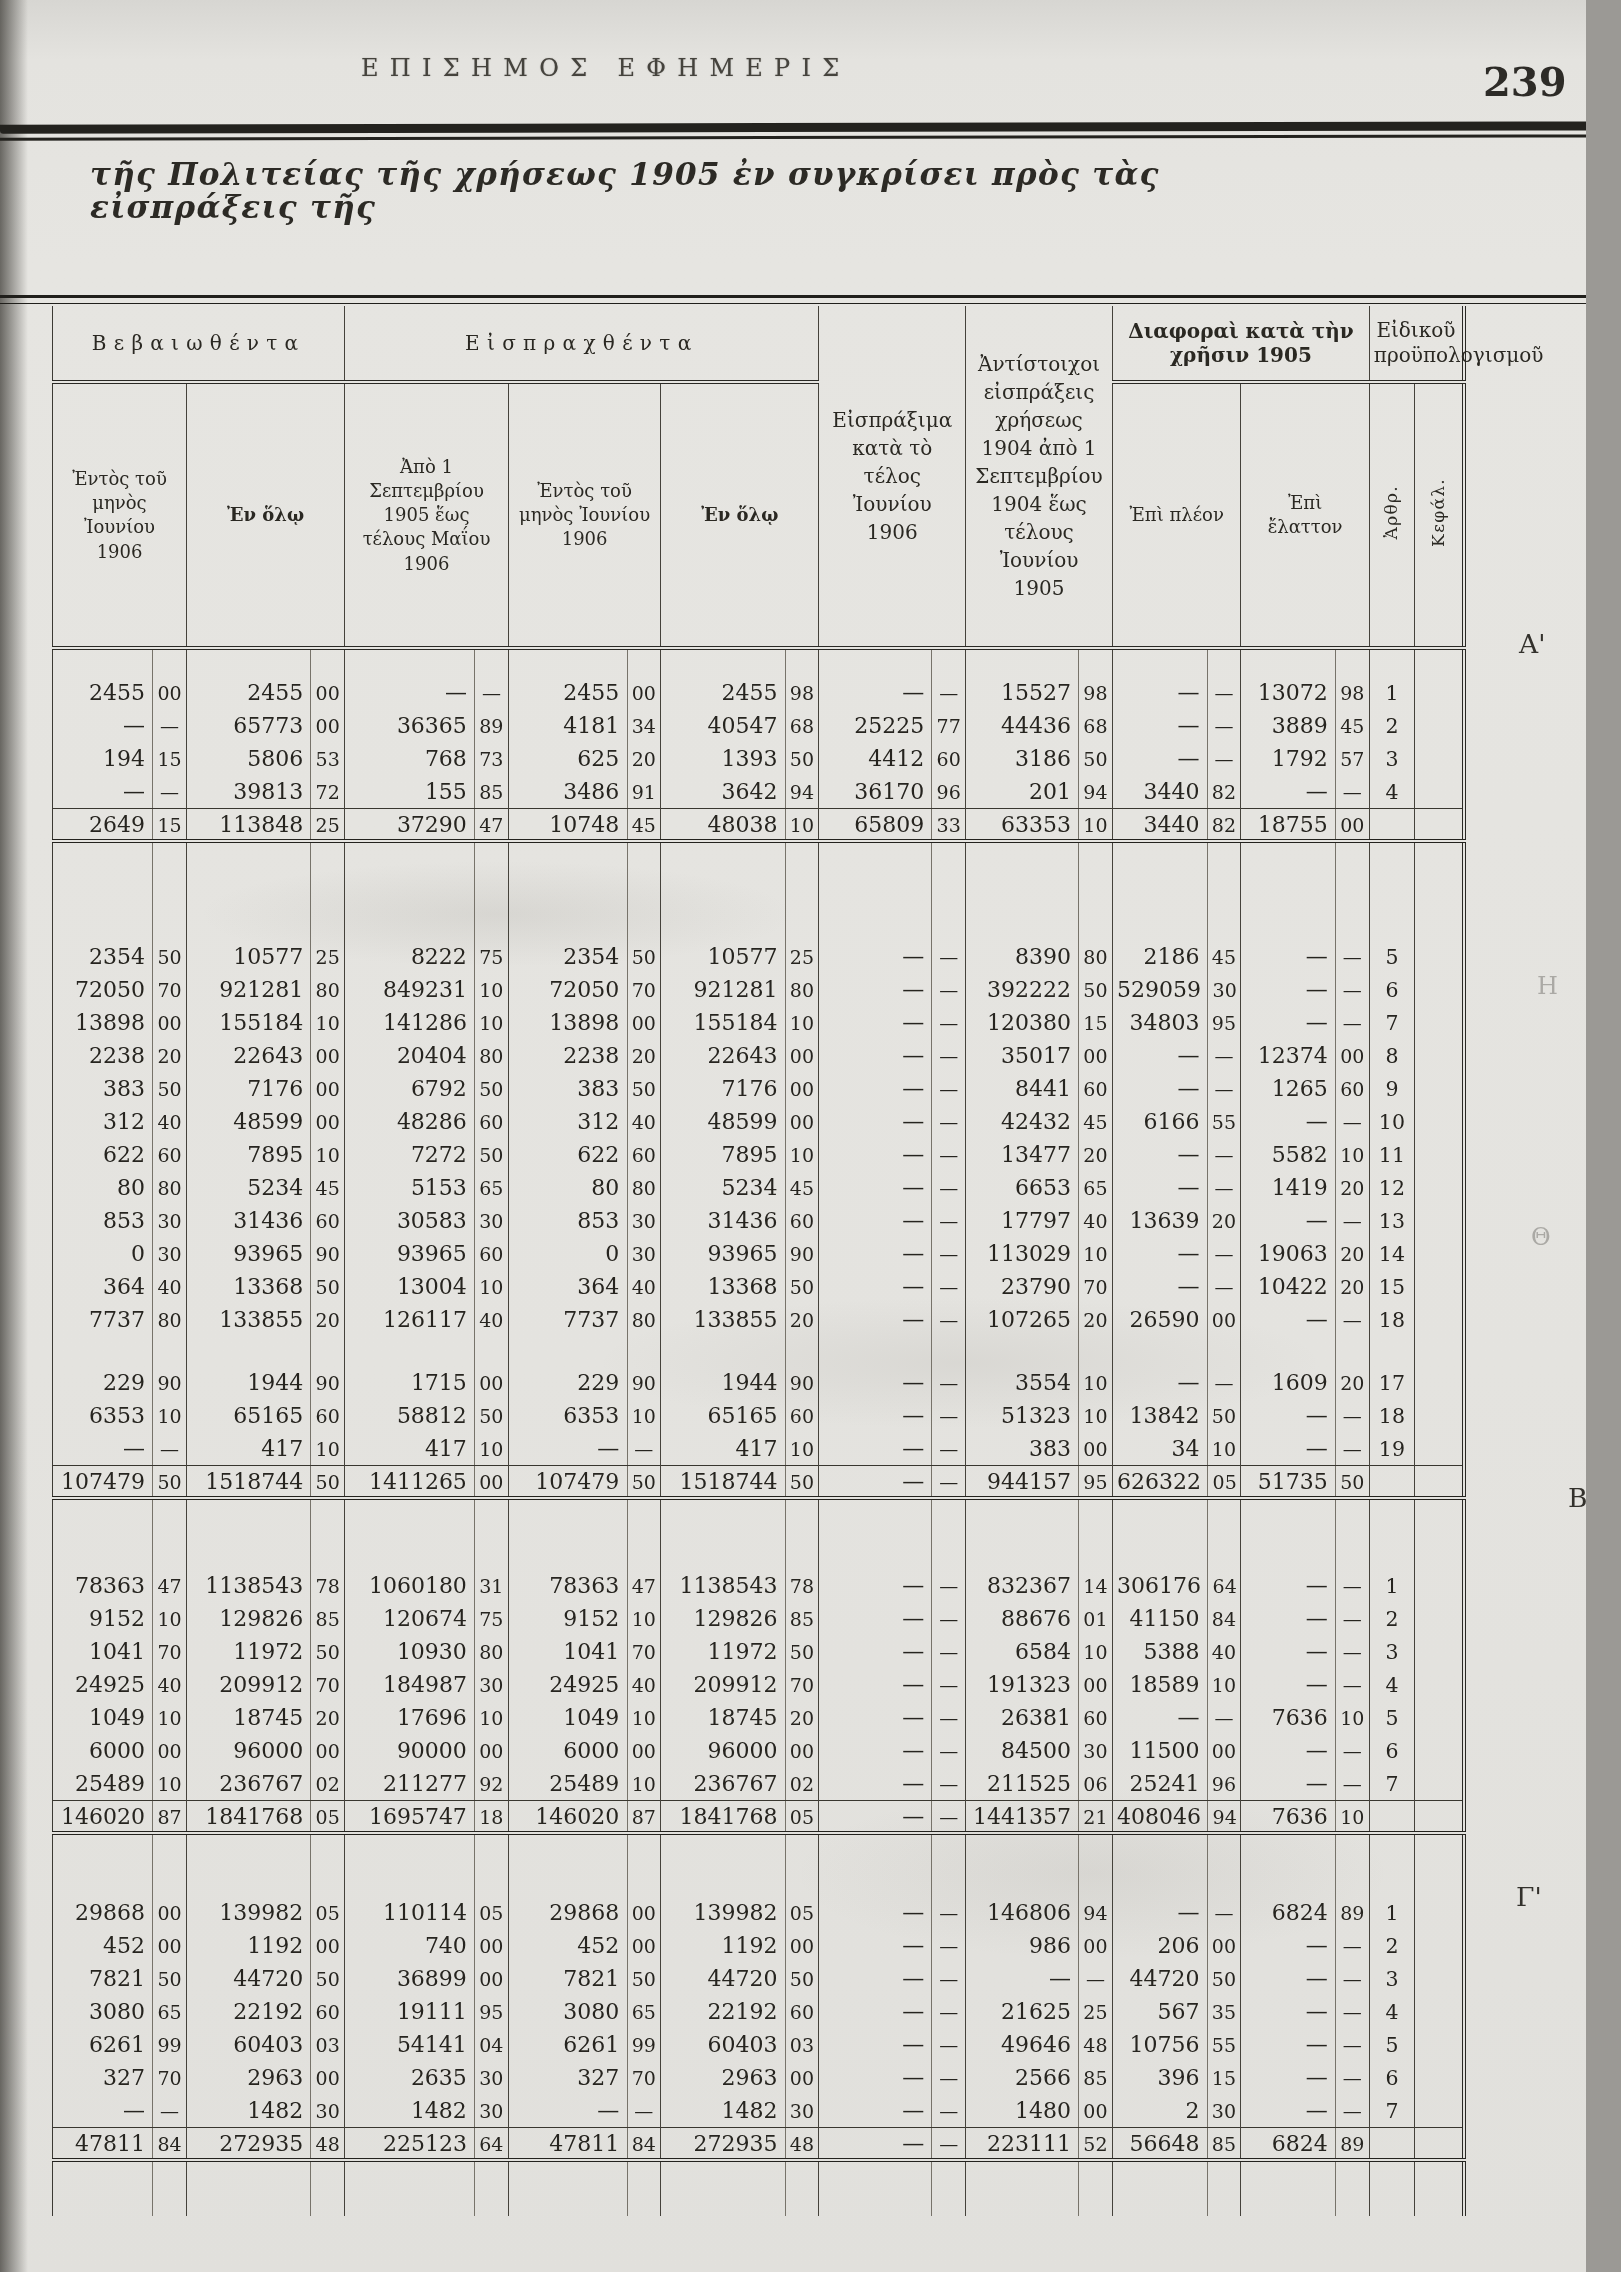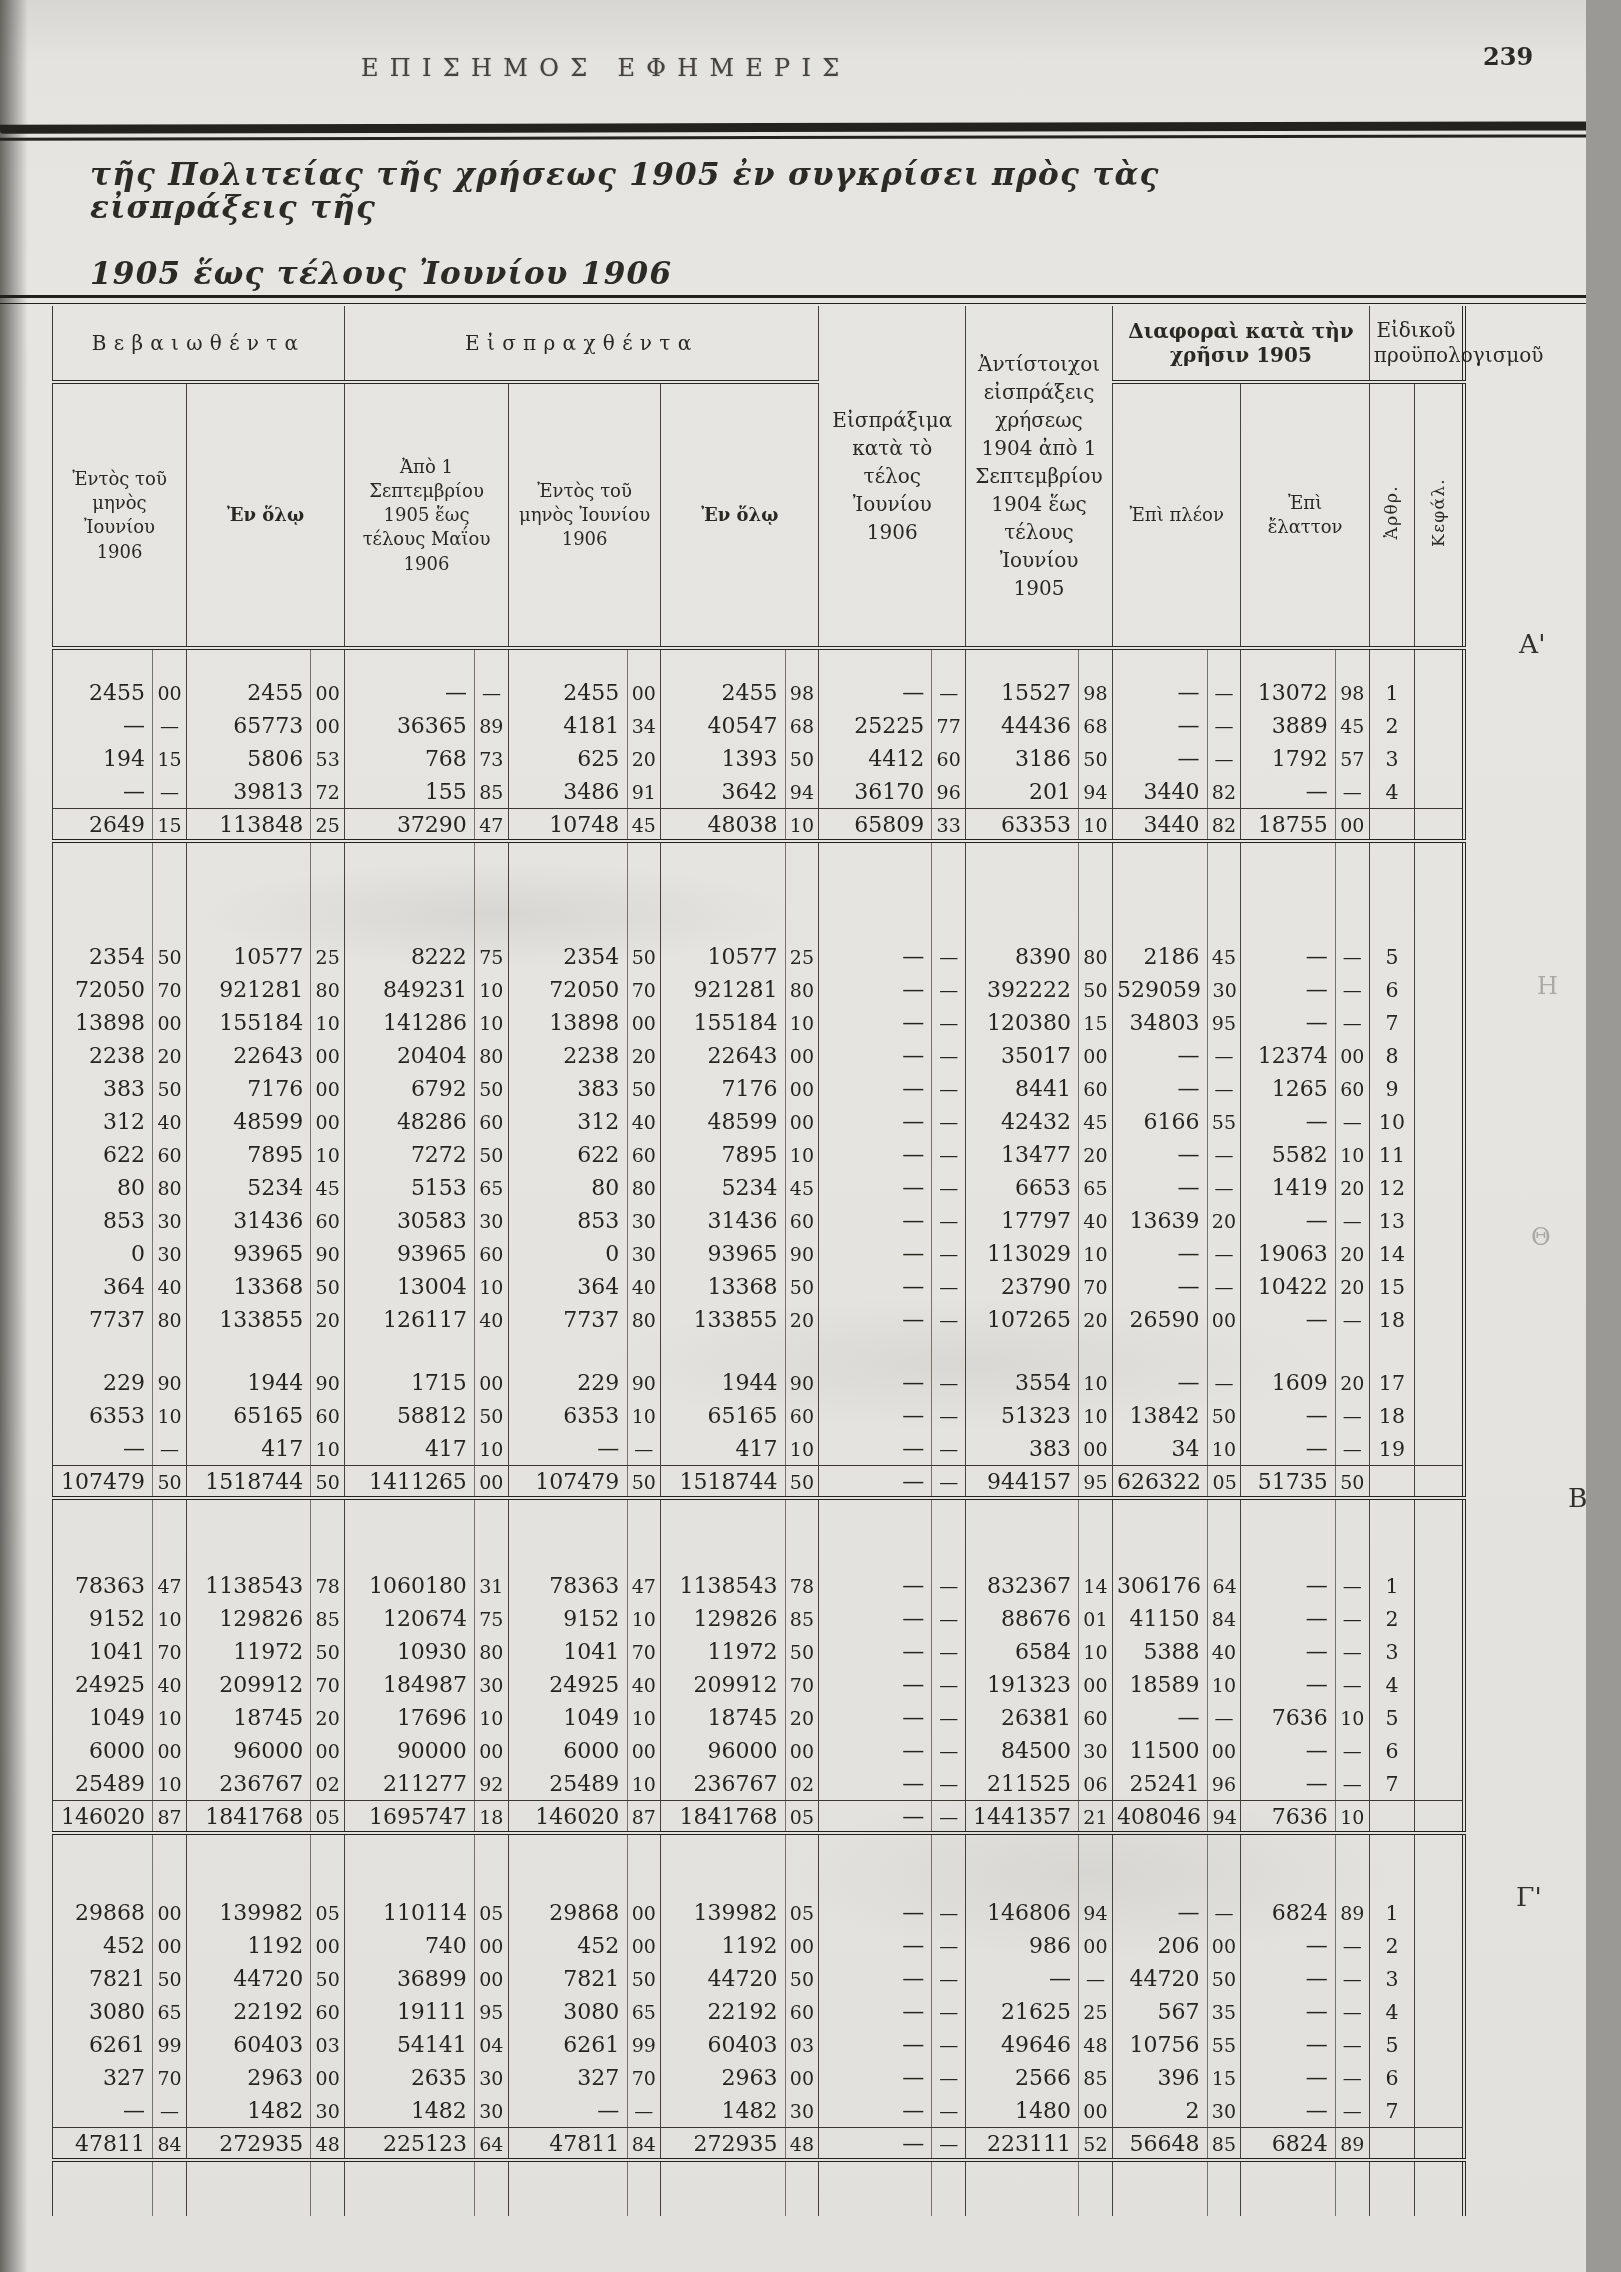--- a/index.html
+++ b/index.html
@@ -11,21 +11,21 @@
   .edge-left{position:absolute;left:0;top:0;width:28px;height:100%;
     background:linear-gradient(90deg,rgba(62,60,55,.75),rgba(62,60,55,0));}
   .edge-right{position:absolute;left:1607px;top:1377px;width:9.3px;height:761px;
     background:#45433e;opacity:.65;border-radius:4.6px;}
   .stain{position:absolute;border-radius:50%;pointer-events:none;}
   .s1{left:199px;top:861px;width:596px;height:106px;background:radial-gradient(closest-side,rgba(120,116,108,.12),rgba(120,116,108,0));}
   .s2{left:596px;top:1297px;width:728px;height:132px;background:radial-gradient(closest-side,rgba(120,116,108,.10),rgba(120,116,108,0));}
   .s3{left:794px;top:1787px;width:596px;height:172px;background:radial-gradient(closest-side,rgba(120,116,108,.10),rgba(120,116,108,0));}
   .masthead{position:absolute;top:54px;left:361px;font-size:24px;letter-spacing:11.3px;
     color:#45433d;text-shadow:0 0 1.3px rgba(70,66,60,.4);white-space:nowrap;}
-  .pagenum{position:absolute;top:42px;left:1483px;font-size:24px;font-weight:bold;color:#2d2b27;text-align:right;}
+  .pagenum{position:absolute;top:58px;left:1483px;font-size:40px;font-weight:bold;color:#2d2b27;text-align:right;}
   .rule-band{position:absolute;top:123px;left:0;width:1622px;}
   .band-a{height:8.6px;background:#23221e;transform:rotate(-0.12deg);border-radius:0 0 3.3px 3.3px;}
   .band-b{height:2.6px;background:#23221e;margin-top:4px;transform:rotate(-0.12deg);}
   .doc-title{position:absolute;top:158px;left:53px;width:1218px;font-size:31px;font-weight:bold;
     font-style:italic;color:#2c2a25;letter-spacing:1.3px;line-height:1.05;margin-left:37px;}
   .doc-title .t2{margin-top:34px;}
   .toprule{position:absolute;top:295px;left:0;width:1622px;height:5.3px;
     border-top:3.3px solid #201f1b;border-bottom:1.3px solid #201f1b;}
   table.rt{position:absolute;top:306px;left:52px;width:1414px;border-collapse:collapse;
     table-layout:fixed;border-left:1.3px solid #3c3a34;border-right:4.6px double #2a2925;}
@@ -70,21 +70,20 @@
 
   <div class="masthead">ΕΠΙΣΗΜΟΣ ΕΦΗΜΕΡΙΣ</div>
   <div class="pagenum">239</div>
   <div class="rule-band">
     <div class="band-a"></div>
     <div class="band-b"></div>
   </div>
 
   <div class="doc-title">
     <div class="t1">τῆς Πολιτείας τῆς χρήσεως 1905 ἐν συγκρίσει πρὸς τὰς εἰσπράξεις τῆς</div>
-    <div class="t2">1905 ἕως τέλους Ἰουνίου 1906</div>
   </div>
 
   <div class="toprule"></div>
 
   <table class="rt">
     <colgroup>
       <col class="cA">
         <col class="cB">
         <col class="cC">
         <col class="cD">

